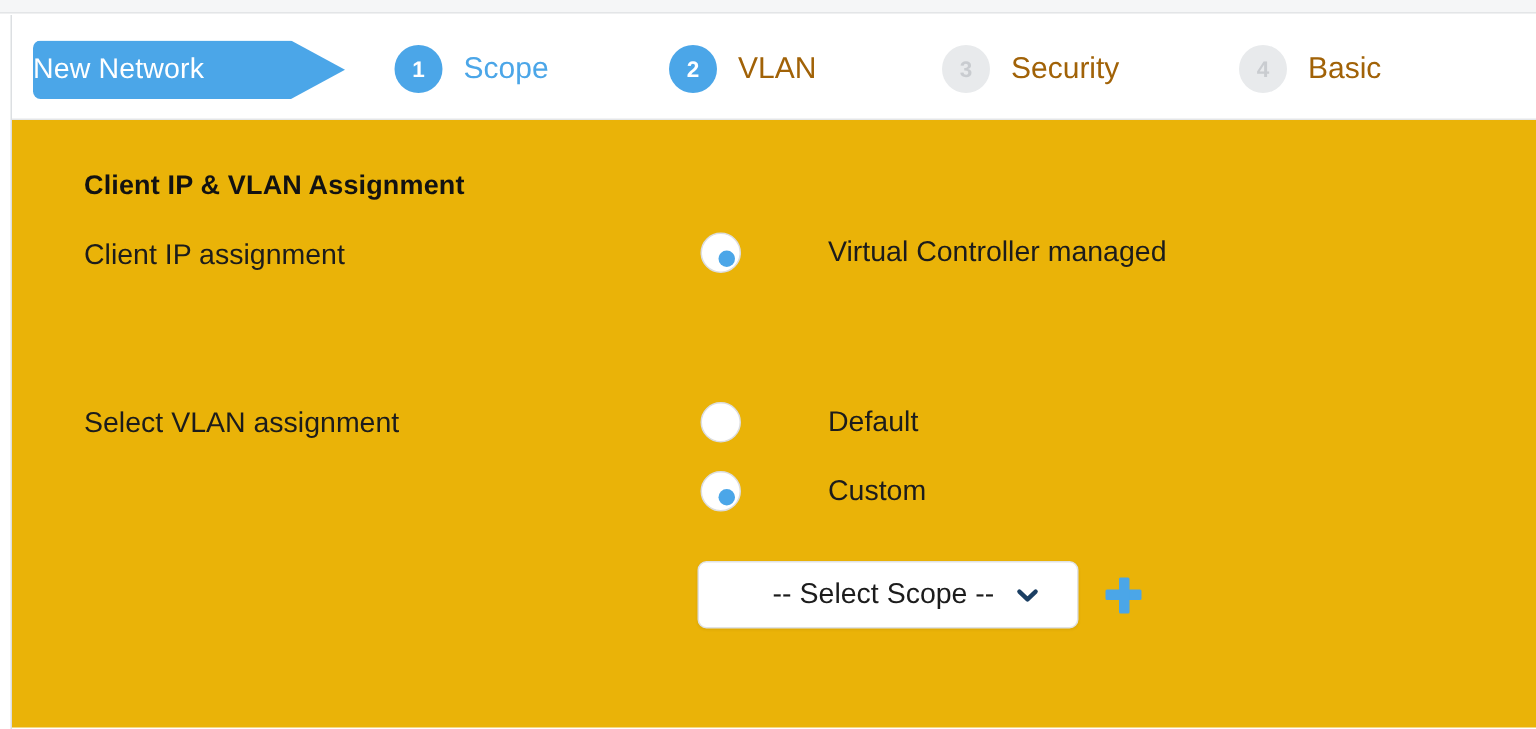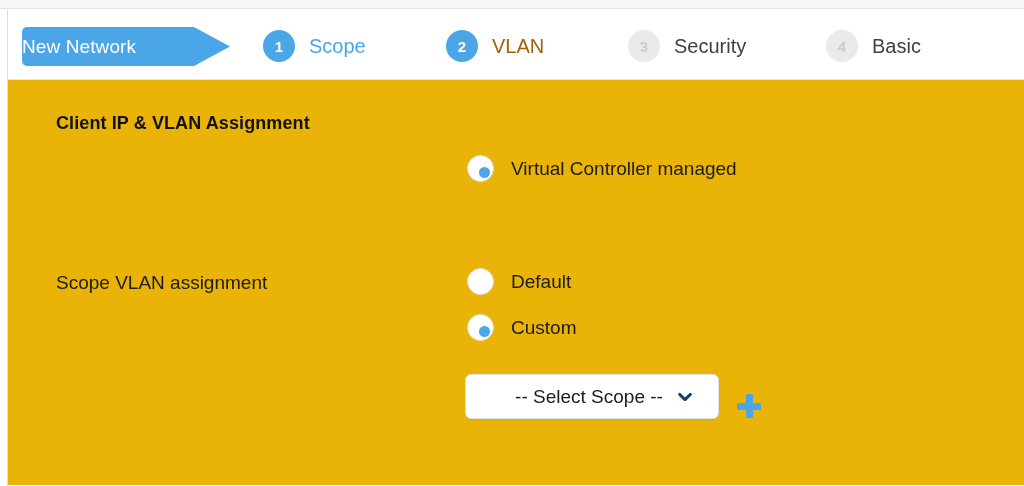--- a/index.html
+++ b/index.html
@@ -96,21 +96,21 @@
     font-size: 20px;
     font-weight: 400;
     margin-left: 14px;
     white-space: nowrap;
   }
   .step.active .step-num { background: #4ba6e8; }
   .step.active .step-label { color: #a16207; }
   .step.done   .step-num { background: #4ba6e8; }
   .step.done   .step-label { color: #4ba6e8; }
   .step.inactive .step-num { background: #e8eaec; color: #c9ccd0; }
-  .step.inactive .step-label { color: #404040; }
+  .step.inactive .step-label { color: #a16207; }
 
   .step-1 { left: 255px; }
   .step-2 { left: 438px; }
   .step-3 { left: 620px; }
   .step-4 { left: 818px; }
 
   
   .content {
     position: relative;
     padding: 0;
@@ -139,20 +139,21 @@
   .label-ip   { top: 80px; }
   .label-vlan { top: 192px; }
 
   
   .radio-opt {
     position: absolute;
     left: 459px;
     display: flex;
     align-items: center;
     cursor: pointer;
+    gap: 41px;
   }
   .opt-ip-1   { top: 75px; }
   .opt-ip-2   { top: 121px; }
   .opt-vlan-1 { top: 188px; }
   .opt-vlan-2 { top: 234px; }
 
   .radio {
     position: relative;
     width: 27px;
     height: 27px;
@@ -177,21 +178,21 @@
     margin-left: 17px;
     white-space: nowrap;
   }
 
   
   .select-row {
     position: absolute;
     left: 457px;
     top: 294px;
     display: flex;
-    align-items: flex-end;
+    align-items: center;
   }
 
   .select-box {
     position: relative;
     width: 254px;
     height: 45px;
     border: 1px solid #e0e2e5;
     border-radius: 6px;
     background: #ffffff;
     box-shadow: 0 1px 2px rgba(0,0,0,0.06);
@@ -274,28 +275,29 @@
         <span class="step-num">4</span>
         <span class="step-label">Basic</span>
       </div>
 
     </div>
 
     <div class="content">
 
       <div class="section-title">Client IP &amp; VLAN Assignment</div>
 
+      <div class="field-label label-ip">Client IP assignment</div>
 
       <div class="radio-opt opt-ip-1">
         <span class="radio checked"></span>
         <span class="radio-label">Virtual Controller managed</span>
       </div>
 
 
-      <div class="field-label label-vlan">Scope VLAN assignment</div>
+      <div class="field-label label-vlan">Select VLAN assignment</div>
 
       <div class="radio-opt opt-vlan-2">
         <span class="radio checked"></span>
         <span class="radio-label">Custom</span>
       </div>
 
       <div class="radio-opt opt-vlan-1">
         <span class="radio"></span>
         <span class="radio-label">Default</span>
       </div>

